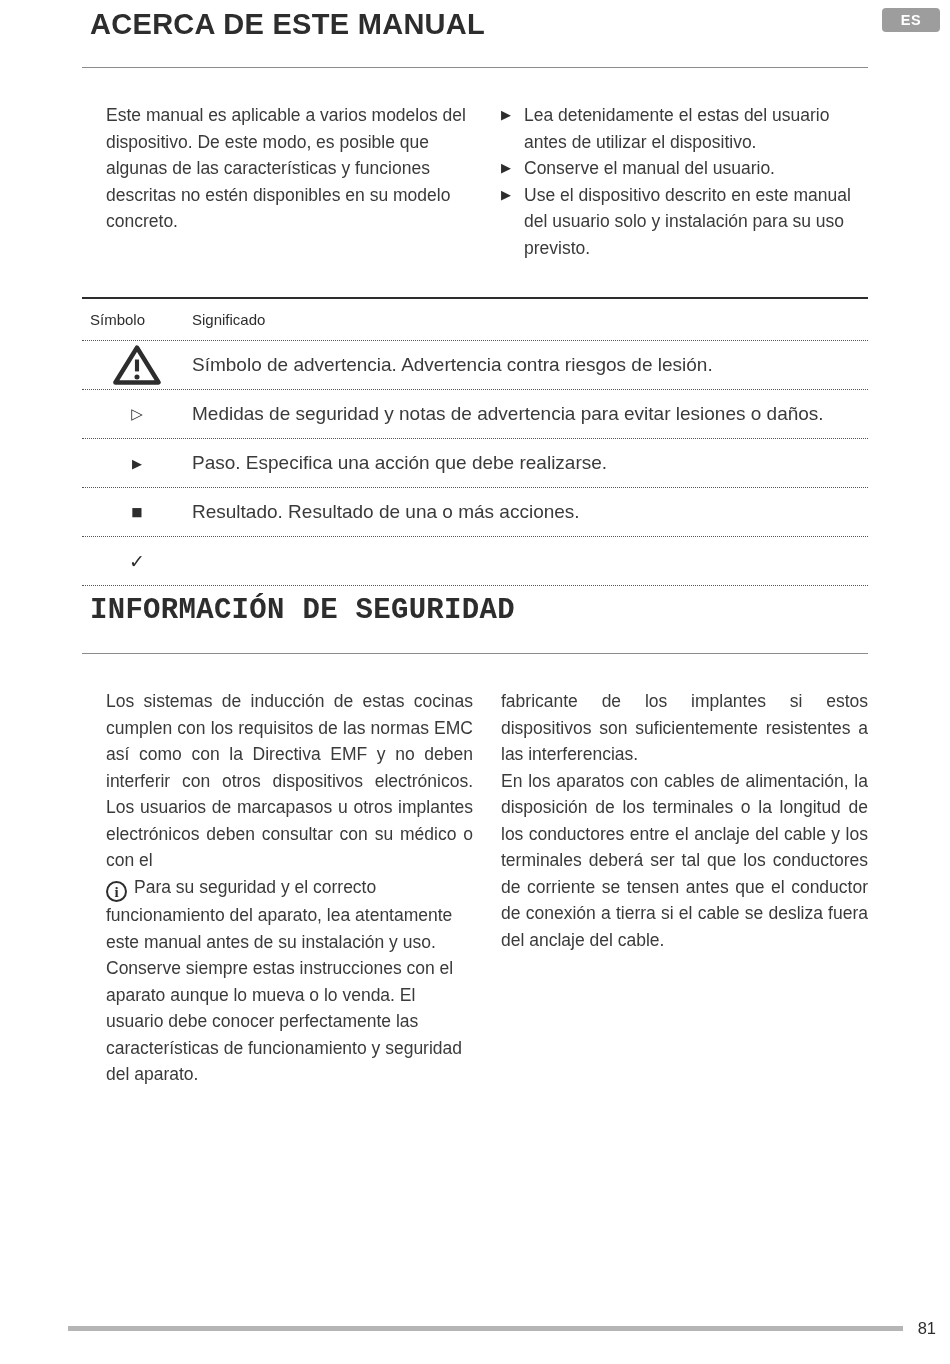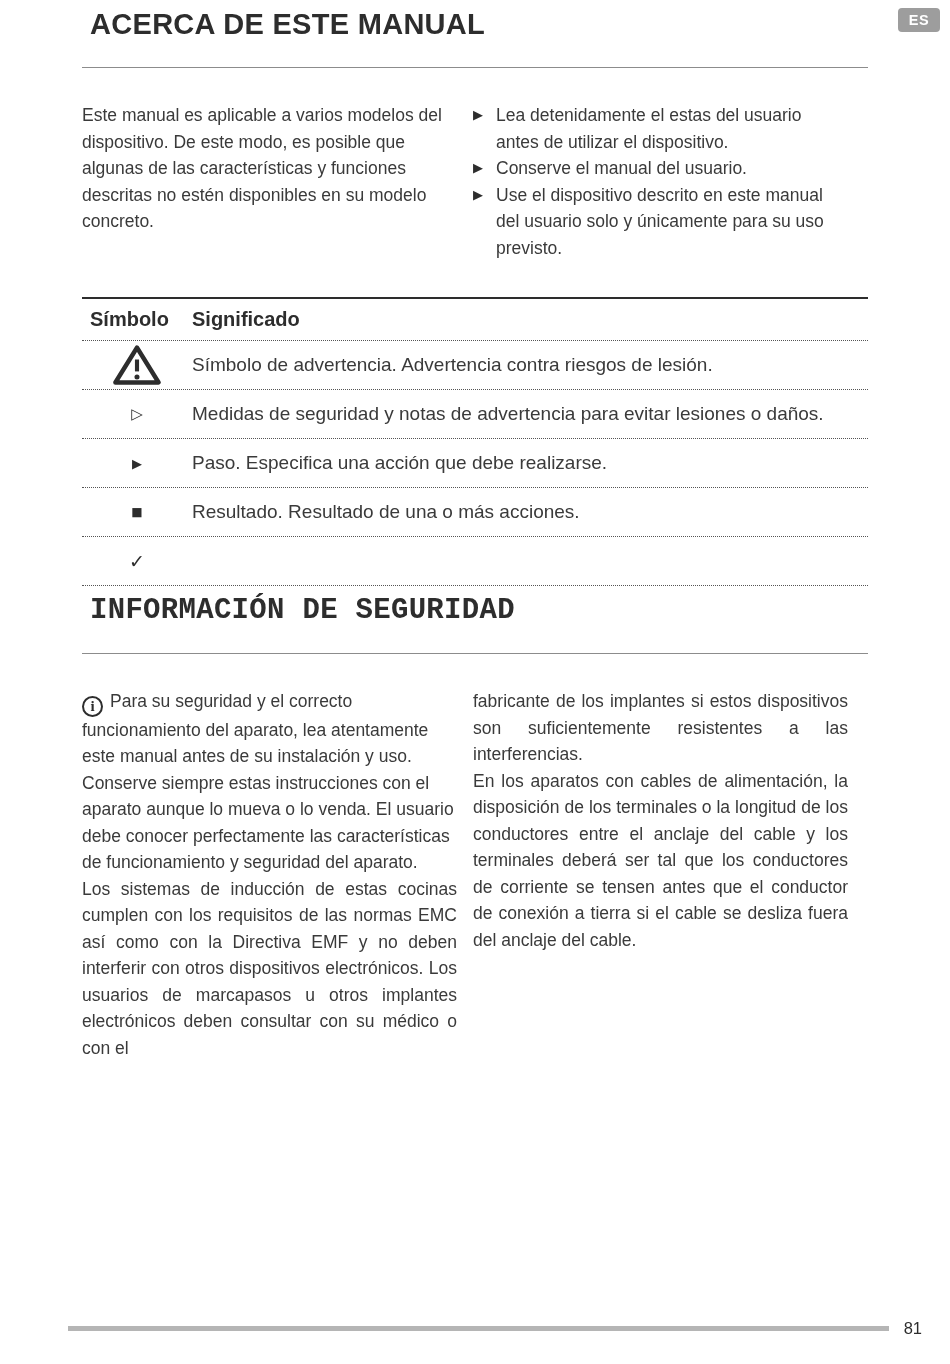--- a/index.html
+++ b/index.html
@@ -13,21 +13,21 @@
     color: #3a3a3a;
     overflow: hidden;
   }
   .content { padding: 0 82px; }
 
   
   .lang-badge {
     position: absolute;
     top: 8px;
     right: 10px;
-    width: 42px;
+    width: 58px;
     height: 24px;
     background: #9d9d9d;
     color: #ffffff;
     font-weight: 700;
     font-size: 14.5px;
     display: flex;
     align-items: center;
     justify-content: center;
     border-radius: 4px;
     letter-spacing: 0.5px;
@@ -43,21 +43,21 @@
   }
   .title-first { margin-top: 78px; }
   .title-second { margin-top: 54px; font-family: Liberation Mono, monospace; }
   hr.rule {
     border: none;
     border-top: 1px solid #8c8c8c;
     margin: 26px 0 0 0;
   }
 
   
-  .two-col { display: flex; gap: 16px; margin-top: 34px; }
+  .two-col { display: flex; gap: 28px; margin-top: 34px; margin-left: 24px; }
   .two-col .col { width: 375px; }
 
   p.body-text {
     margin: 0;
     font-size: 17.5px;
     line-height: 26.5px;
     color: #3a3a3a;
   }
   .para { margin-bottom: 22px; }
   .justify { text-align: justify; }
@@ -78,22 +78,22 @@
     color: #2d2d2d;
   }
 
   
   .symbols-table { margin-top: 36px; border-top: 2px solid #2d2d2d; }
   .t-head {
     display: flex;
     align-items: center;
     height: 42px;
     border-bottom: 1px dotted #555;
-    font-weight: 700;
-    font-size: 20px;
+    font-weight: 400;
+    font-size: 15px;
     color: #2d2d2d;
   }
   .t-sym-col { width: 110px; padding-left: 8px; }
   .t-row {
     display: flex;
     align-items: center;
     min-height: 49px;
     border-bottom: 1px dotted #555;
   }
   .t-row .t-sym-col {
@@ -130,21 +130,21 @@
     font-weight: 700;
     color: #2d2d2d;
     vertical-align: -4px;
     margin-right: 7px;
   }
 
   
   .footer {
     position: absolute;
     left: 68px;
-    right: 28px;
+    right: 14px;
     bottom: 26px;
     display: flex;
     align-items: center;
     gap: 15px;
   }
   .footer-bar { flex: 1; height: 5px; background: #b5b5b5; }
   .page-number { font-size: 16.5px; color: #2d2d2d; }
 </style>
 </head>
 <body>
@@ -167,21 +167,21 @@
           <li class="bullet-item">
             <span class="bullet-marker">▶</span>
             <span class="body-text">Lea detenidamente el estas del usuario antes de utilizar el dispositivo.</span>
           </li>
           <li class="bullet-item">
             <span class="bullet-marker">▶</span>
             <span class="body-text">Conserve el manual del usuario.</span>
           </li>
           <li class="bullet-item">
             <span class="bullet-marker">▶</span>
-            <span class="body-text">Use el dispositivo descrito en este manual del usuario solo y únicamente para su uso previsto.</span>
+            <span class="body-text">Use el dispositivo descrito en este manual del usuario solo y instalación para su uso previsto.</span>
           </li>
         </ul>
       </div>
     </div>
 
     <div class="symbols-table">
       <div class="t-head">
         <span class="t-sym-col">Símbolo</span>
         <span>Significado</span>
       </div>
@@ -223,22 +223,22 @@
           <span class="sym-glyph sym-check">✓</span>
         </span>
       </div>
     </div>
 
     <h1 class="title title-second">INFORMACIÓN DE SEGURIDAD</h1>
     <hr class="rule">
 
     <div class="two-col">
       <div class="col">
+        <p class="body-text para justify">Los sistemas de inducción de estas cocinas cumplen con los requisitos de las normas EMC así como con la Directiva EMF y no deben interferir con otros dispositivos electrónicos. Los usuarios de marcapasos u otros implantes electrónicos deben consultar con su médico o con el</p>
         <p class="body-text para"><span class="info-icon">i</span><span>Para su seguridad y el correcto funcionamiento del aparato, lea atentamente este manual antes de su instalación y uso. Conserve siempre estas instrucciones con el aparato aunque lo mueva o lo venda. El usuario debe conocer perfectamente las características de funcionamiento y seguridad del aparato.</span></p>
-        <p class="body-text para justify">Los sistemas de inducción de estas cocinas cumplen con los requisitos de las normas EMC así como con la Directiva EMF y no deben interferir con otros dispositivos electrónicos. Los usuarios de marcapasos u otros implantes electrónicos deben consultar con su médico o con el</p>
       </div>
       <div class="col">
         <p class="body-text para justify">fabricante de los implantes si estos dispositivos son suficientemente resistentes a las interferencias.</p>
         <p class="body-text para justify">En los aparatos con cables de alimentación, la disposición de los terminales o la longitud de los conductores entre el anclaje del cable y los terminales deberá ser tal que los conductores de corriente se tensen antes que el conductor de conexión a tierra si el cable se desliza fuera del anclaje del cable.</p>
       </div>
     </div>
 
   </div>
 
   <div class="footer">

